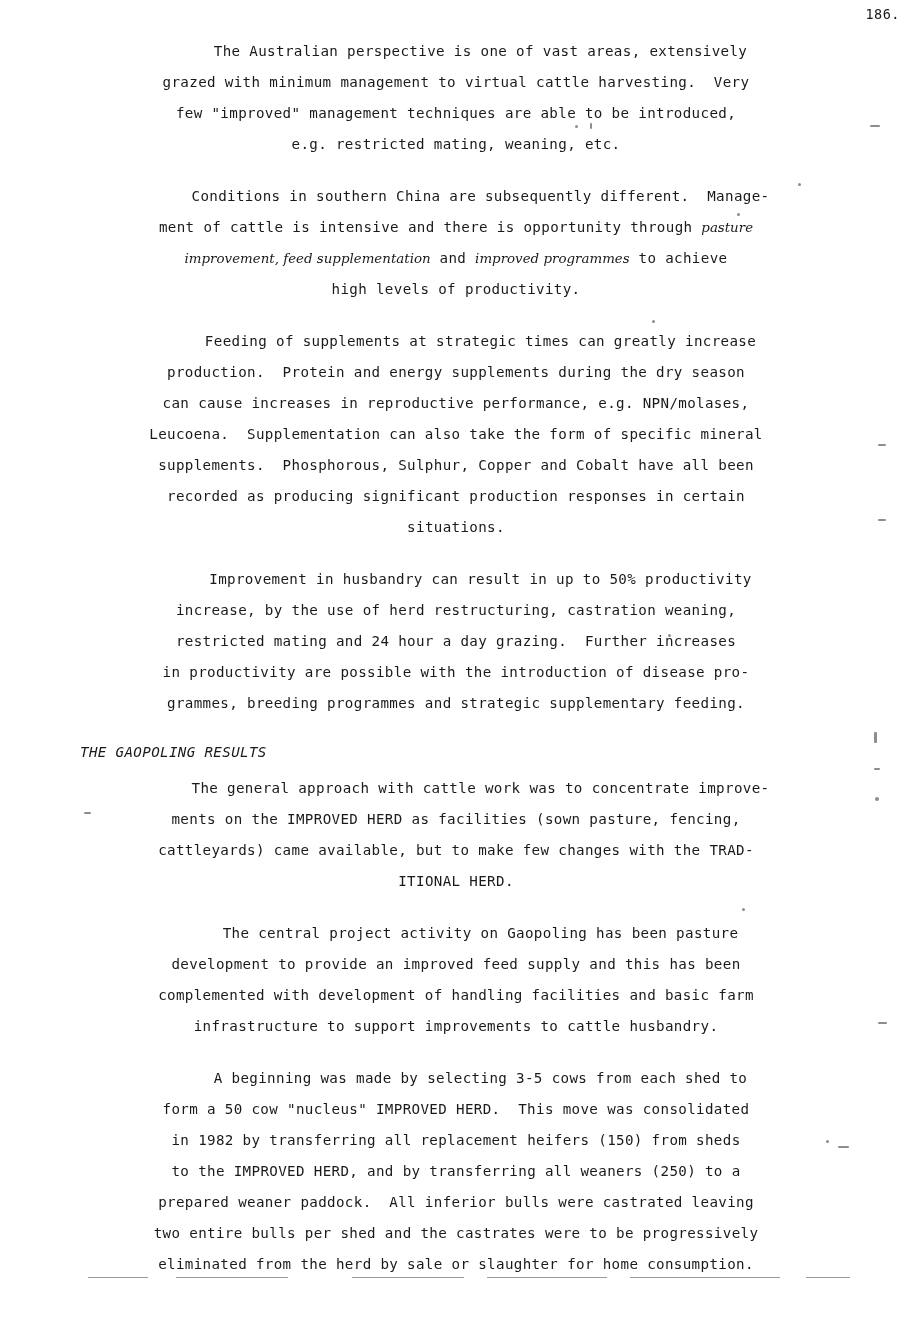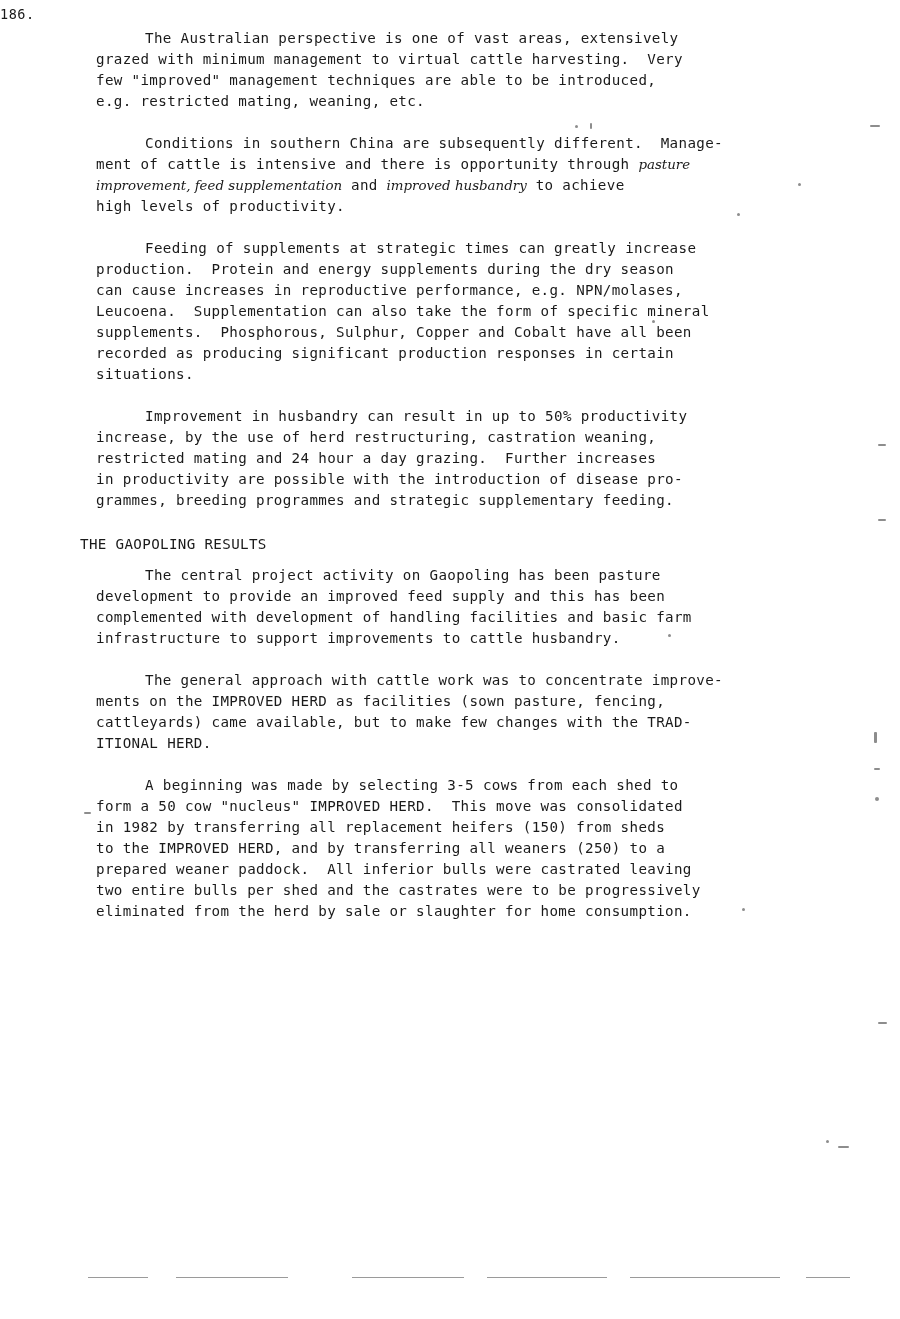--- a/index.html
+++ b/index.html
@@ -19,49 +19,51 @@
     width: 900px;
     height: 1319px;
     box-sizing: border-box;
     overflow: hidden;
   }
   .page-number {
     position: absolute;
     top: 6px;
     left: 0;
     width: 900px;
-    text-align: left;
+    text-align: right;
     font-size: 13.5px;
     letter-spacing: 0.5px;
   }
   .body-text {
     position: absolute;
     top: 28px;
     left: 96px;
     width: 720px;
   }
   p.para {
-    margin: 0 0 21px 0;
+    margin: 8px 0 21px 0;
     font-size: 14.2px;
-    line-height: 21px;
+    line-height: 31px;
     letter-spacing: 0.35px;
     white-space: pre-wrap;
     text-indent: 0;
+    text-align: center;
   }
   p.para.indented {
     text-indent: 49px;
   }
   .heading {
     margin: 0 0 0 -16px;
     font-size: 14.2px;
     line-height: 25.4px;
     letter-spacing: 0.35px;
   }
   .heading-block {
     margin-bottom: 8px;
+    font-style: italic;
   }
   .after-heading {
     margin-top: 0;
   }
   .ital {
     font-style: italic;
     font-family: "DejaVu Serif", serif;
     font-size: 13.4px;
     letter-spacing: 0;
   }
@@ -93,50 +95,50 @@
 
   <div class="body-text">
 
     <p class="para indented">The Australian perspective is one of vast areas, extensively
 grazed with minimum management to virtual cattle harvesting.  Very
 few "improved" management techniques are able to be introduced,
 e.g. restricted mating, weaning, etc.</p>
 
     <p class="para indented"><span>Conditions in southern China are subsequently different.  Manage-
 ment of cattle is intensive and there is opportunity through </span><span class="ital">pasture
-improvement, feed supplementation</span><span> and </span><span class="ital">improved husbandry</span><span> to achieve
+improvement, feed supplementation</span><span> and </span><span class="ital">improved programmes</span><span> to achieve
 high levels of productivity.</span></p>
 
 
 
     <p class="para indented">Feeding of supplements at strategic times can greatly increase
 production.  Protein and energy supplements during the dry season
 can cause increases in reproductive performance, e.g. NPN/molases,
 Leucoena.  Supplementation can also take the form of specific mineral
 supplements.  Phosphorous, Sulphur, Copper and Cobalt have all been
 recorded as producing significant production responses in certain
 situations.</p>
 
     <p class="para indented">Improvement in husbandry can result in up to 50% productivity
 increase, by the use of herd restructuring, castration weaning,
 restricted mating and 24 hour a day grazing.  Further increases
 in productivity are possible with the introduction of disease pro-
 grammes, breeding programmes and strategic supplementary feeding.</p>
 
     <div class="heading heading-block">THE GAOPOLING RESULTS</div>
 
+    <p class="para indented">The general approach with cattle work was to concentrate improve-
+ments on the IMPROVED HERD as facilities (sown pasture, fencing,
+cattleyards) came available, but to make few changes with the TRAD-
+ITIONAL HERD.</p>
+
     <p class="para indented after-heading">The central project activity on Gaopoling has been pasture
 development to provide an improved feed supply and this has been
 complemented with development of handling facilities and basic farm
 infrastructure to support improvements to cattle husbandry.</p>
-
-    <p class="para indented">The general approach with cattle work was to concentrate improve-
-ments on the IMPROVED HERD as facilities (sown pasture, fencing,
-cattleyards) came available, but to make few changes with the TRAD-
-ITIONAL HERD.</p>
 
     <p class="para indented">A beginning was made by selecting 3-5 cows from each shed to
 form a 50 cow "nucleus" IMPROVED HERD.  This move was consolidated
 in 1982 by transferring all replacement heifers (150) from sheds
 to the IMPROVED HERD, and by transferring all weaners (250) to a
 prepared weaner paddock.  All inferior bulls were castrated leaving
 two entire bulls per shed and the castrates were to be progressively
 eliminated from the herd by sale or slaughter for home consumption.</p>
 
   </div>

